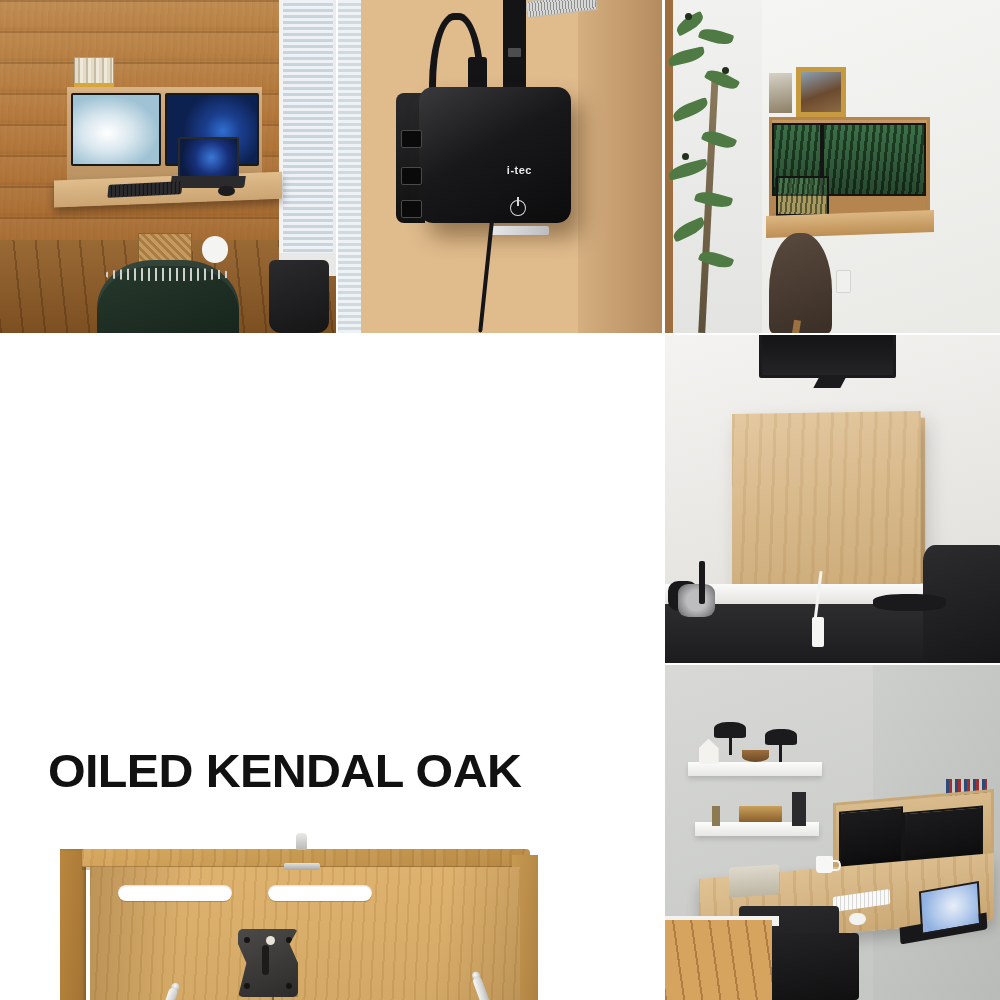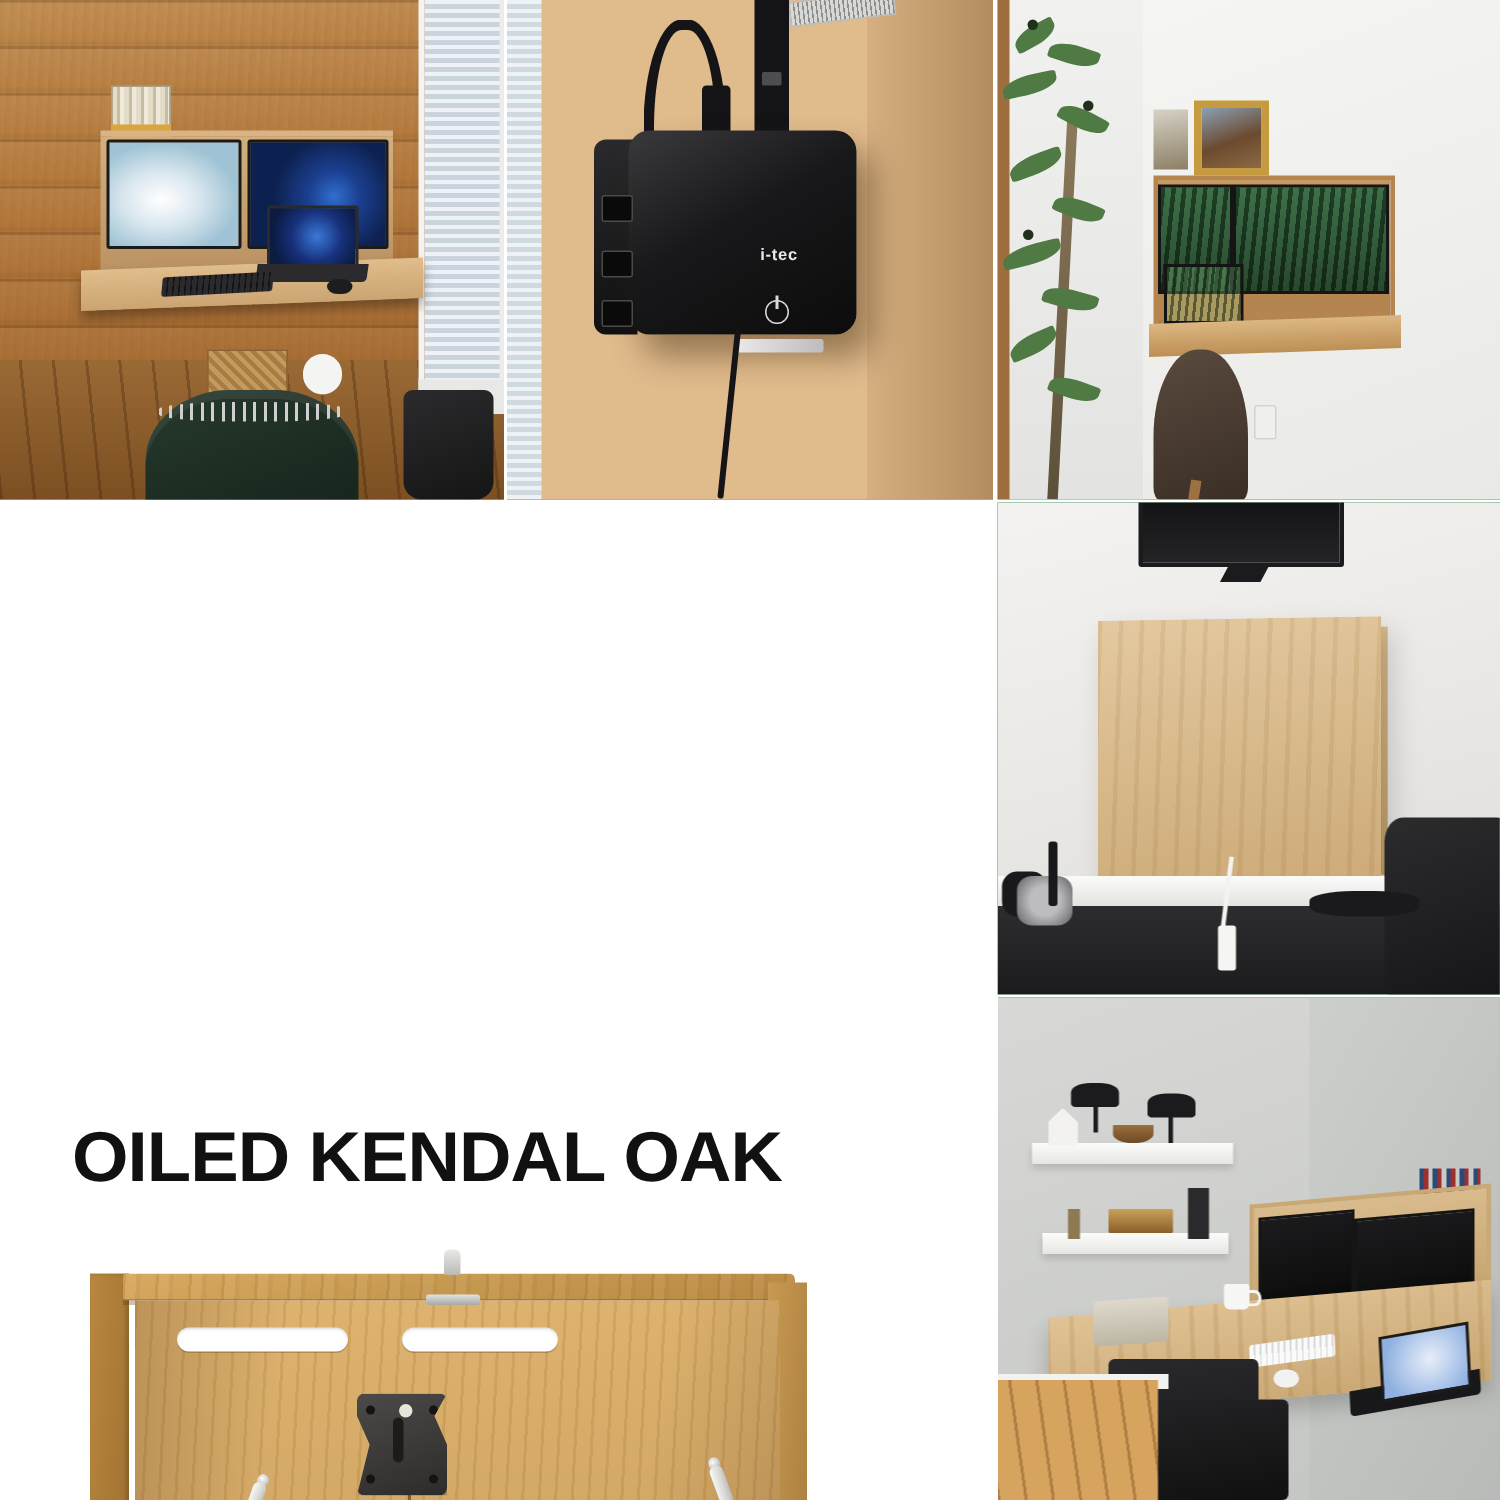--- a/index.html
+++ b/index.html
@@ -10,21 +10,21 @@
     font-family:"Liberation Sans", sans-serif;
     overflow:hidden;
   }
   .collage {
     position:relative;
     width:1000px; height:1000px;
     background:#ffffff;
   }
 
   
-  .tile { position:absolute; overflow:hidden; background:#15803d; }
+  .tile { position:absolute; overflow:hidden; background:#4d7c0f; }
   .tile .scene { position:absolute; inset:0; }
 
   
   #tile-cabin { left:0; top:0; width:336px; height:333px; }
   .cabin-wall {
     position:absolute; inset:0;
     background:
       repeating-linear-gradient(180deg,
         rgba(0,0,0,.13) 0px, rgba(0,0,0,.13) 1.5px,
         rgba(255,255,255,.05) 2px, rgba(255,255,255,.00) 26px,

